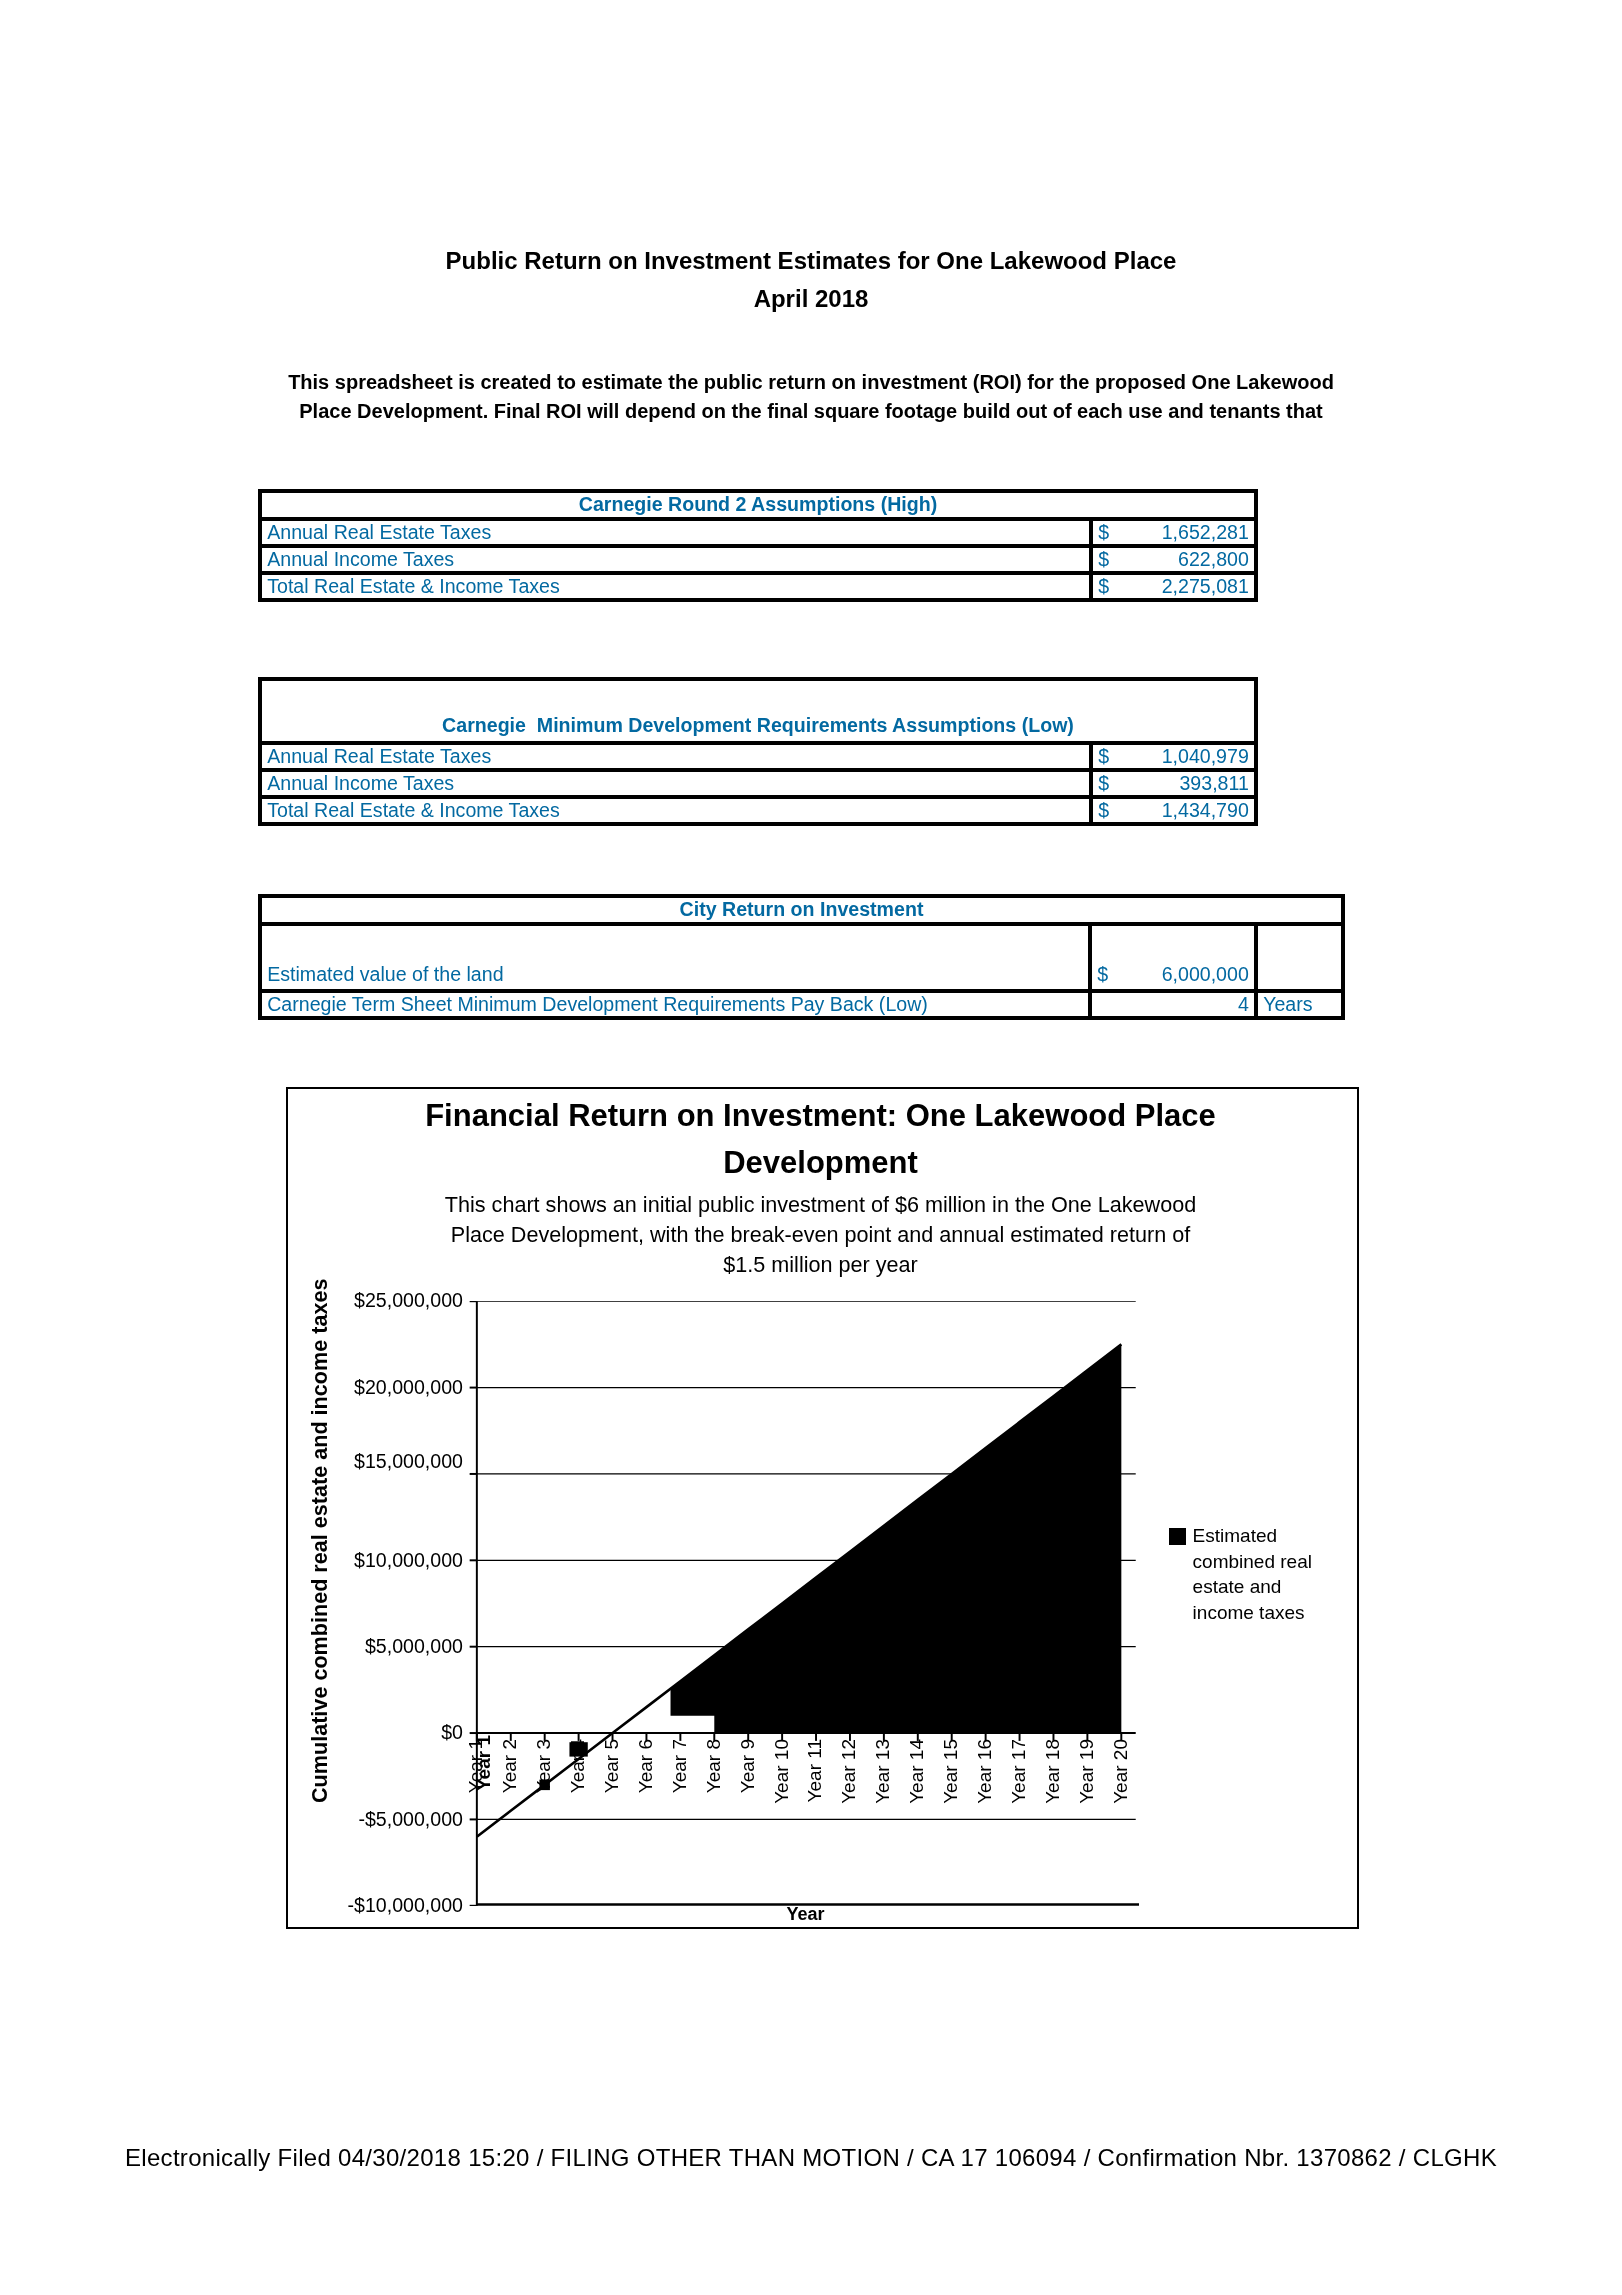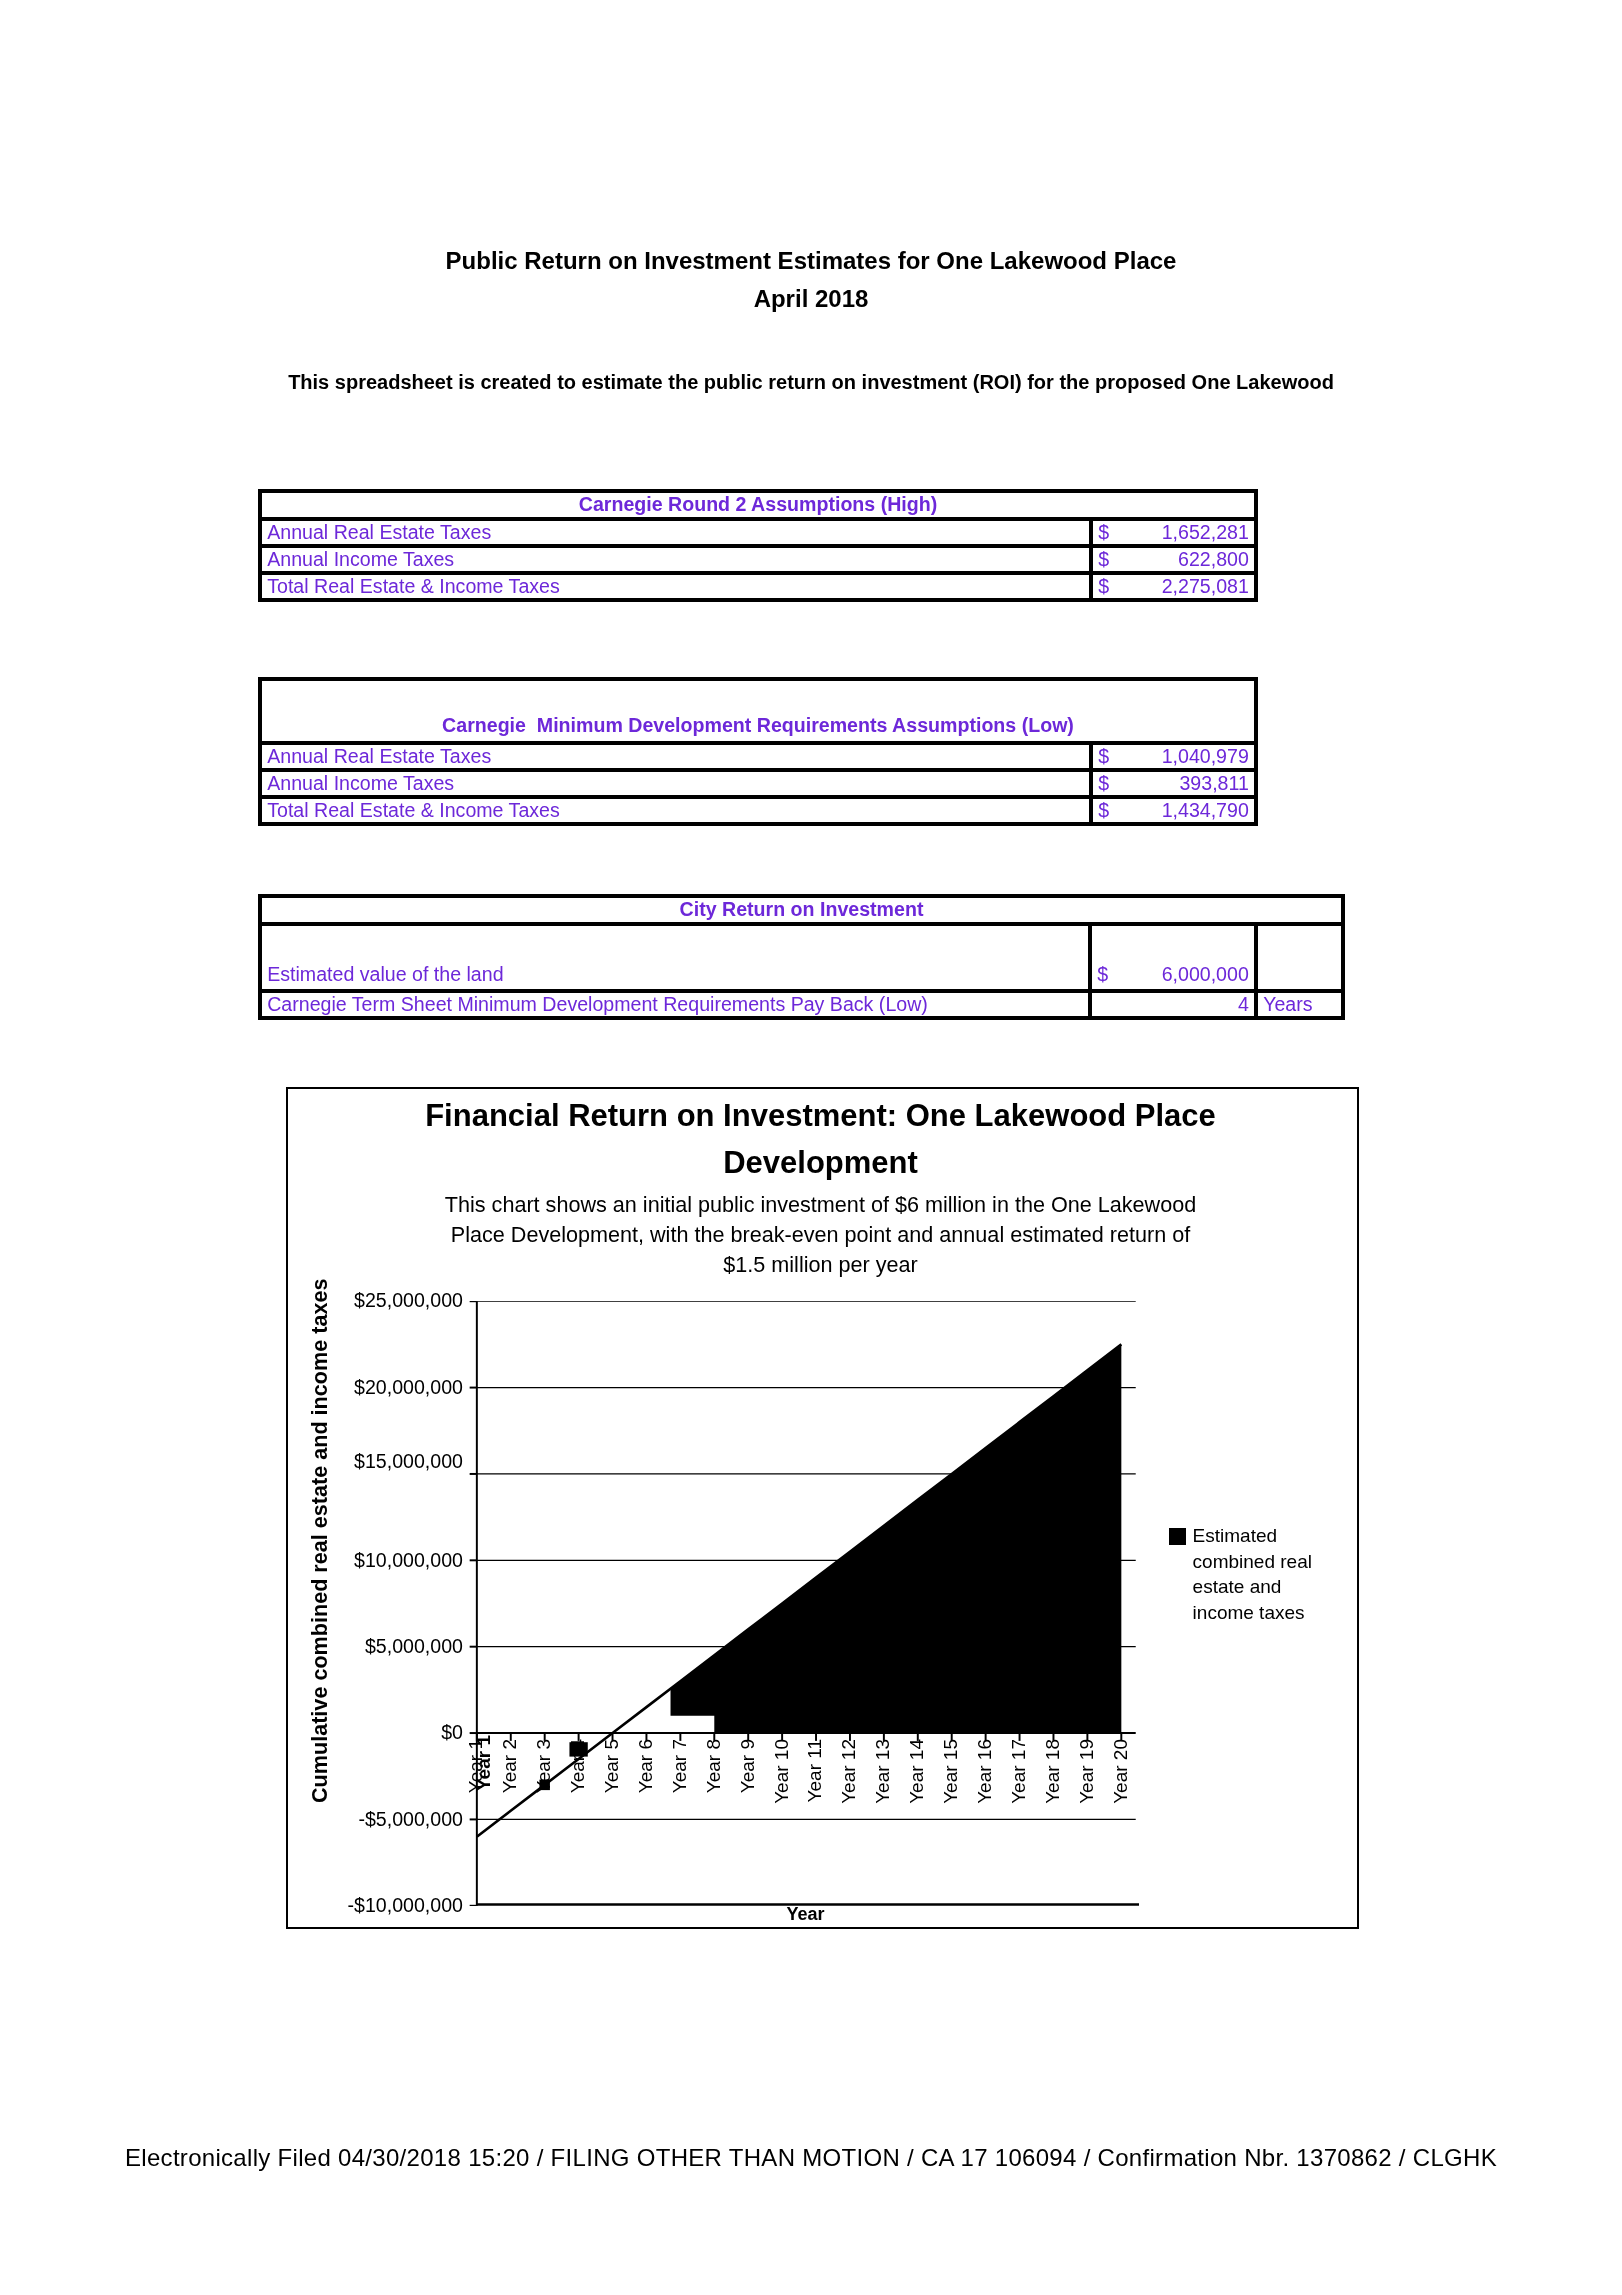--- a/index.html
+++ b/index.html
@@ -8,21 +8,21 @@
     font-family:"Liberation Sans", sans-serif; color:#000; overflow:hidden;
   }
   .abs{position:absolute;}
   .ctr{text-align:center; left:0; width:1622px;}
   .b{font-weight:bold;}
   .doc-title{font-size:24px; font-weight:bold;}
   .intro{font-size:20px; font-weight:bold; line-height:29px;}
 
   
   table.t{position:absolute; border-collapse:collapse; table-layout:fixed;
-          font-size:19.6px; color:#6d28d9;}
+          font-size:19.6px; color:#0369a1;}
   table.t td{border:4.6px solid #000; padding:0 5.2px; overflow:hidden; white-space:pre;}
   table.t td.hd{text-align:center; font-weight:bold;}
   tr.rw{height:26px;}
   tr.hdr{height:27.5px;}
   tr.hdr-tall td{height:56px; vertical-align:bottom; padding-bottom:3.9px;}
   tr.rw-tall td{height:60px; vertical-align:bottom; padding-bottom:3.9px;}
   .money{display:flex; justify-content:space-between;}
   .num-right{text-align:right;}
 
   
@@ -49,20 +49,21 @@
 </head>
 <body>
 
 <div class="page">
 
   <div class="abs ctr doc-title" style="top:247px;">Public Return on Investment Estimates for One Lakewood Place</div>
   <div class="abs ctr doc-title" style="top:285px;">April 2018</div>
 
   <div class="abs ctr intro" style="top:368px;">
     <div>This spreadsheet is created to estimate the public return on investment (ROI) for the proposed One Lakewood</div>
+    <div>Place Development. Final ROI will depend on the final square footage build out of each use and tenants that</div>
   </div>
 
   <table class="t" style="left:258px; top:489px; width:996px;">
     <colgroup>
         <col style="width:831px">
         <col style="width:165px">
       </colgroup>
     <tbody>
         <tr class="hdr">
           <td class="hd" colspan="2">Carnegie Round 2 Assumptions (High)</td>

